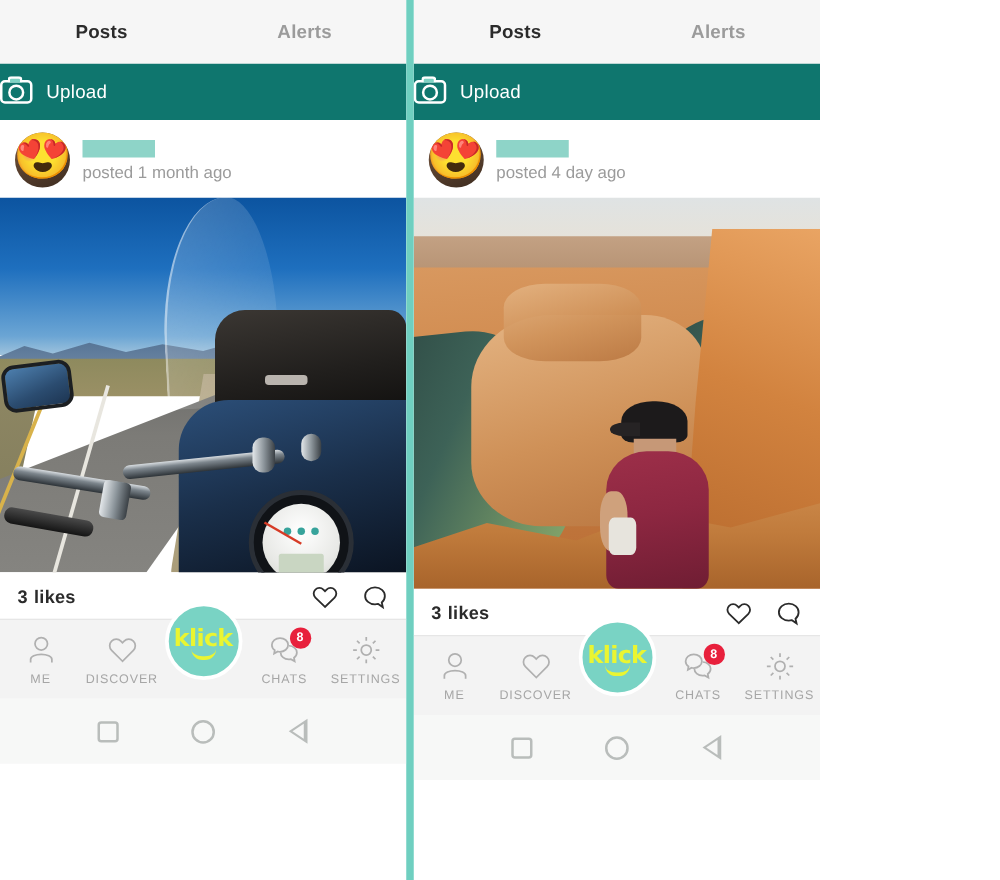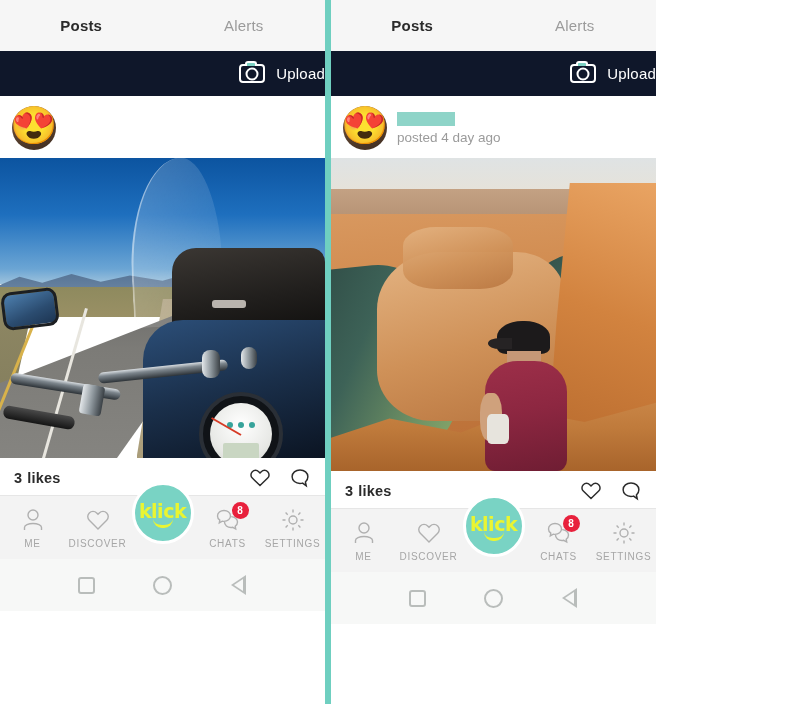--- a/index.html
+++ b/index.html
@@ -34,29 +34,29 @@
     align-items: center;
     flex: 0 0 51px;
   }
   .tab {
     flex: 1;
     text-align: center;
     font-size: 15px;
     letter-spacing: .2px;
   }
   .tab.active   { color: #2b2b2b; font-weight: 600; }
-  .tab.inactive { color: #9b9b9b; font-weight: 400; }
+  .tab.inactive { color: #9b9b9b; font-weight: 700; }
 
   
   .uploadbar {
     height: 45px;
-    background: #0f172a;
+    background: #0f766e;
     display: flex;
     align-items: center;
-    justify-content: flex-end;
+    justify-content: flex-start;
     gap: 11px;
     flex: 0 0 45px;
   }
   .cam {
     width: 26px; height: 19px;
     border: 2px solid #ffffff;
     border-radius: 4px;
     position: relative;
   }
   .cam:before {
@@ -473,20 +473,24 @@
     </div>
 
     <div class="uploadbar">
       <span class="cam"></span>
       <span class="upload-label">Upload</span>
     </div>
 
     <div class="posthead">
       <div class="avatar">
         <span class="emoji">😍</span>
+      </div>
+      <div class="headtext">
+        <div class="uname-redact"></div>
+        <div class="posted">posted 1 month ago</div>
       </div>
     </div>
 
     <div class="photo left-photo">
       <div class="sky"></div>
       <div class="mtns"></div>
       <div class="desert-bg"></div>
       <div class="ground-r"></div>
       <div class="ground-l"></div>
       <div class="road"></div>

